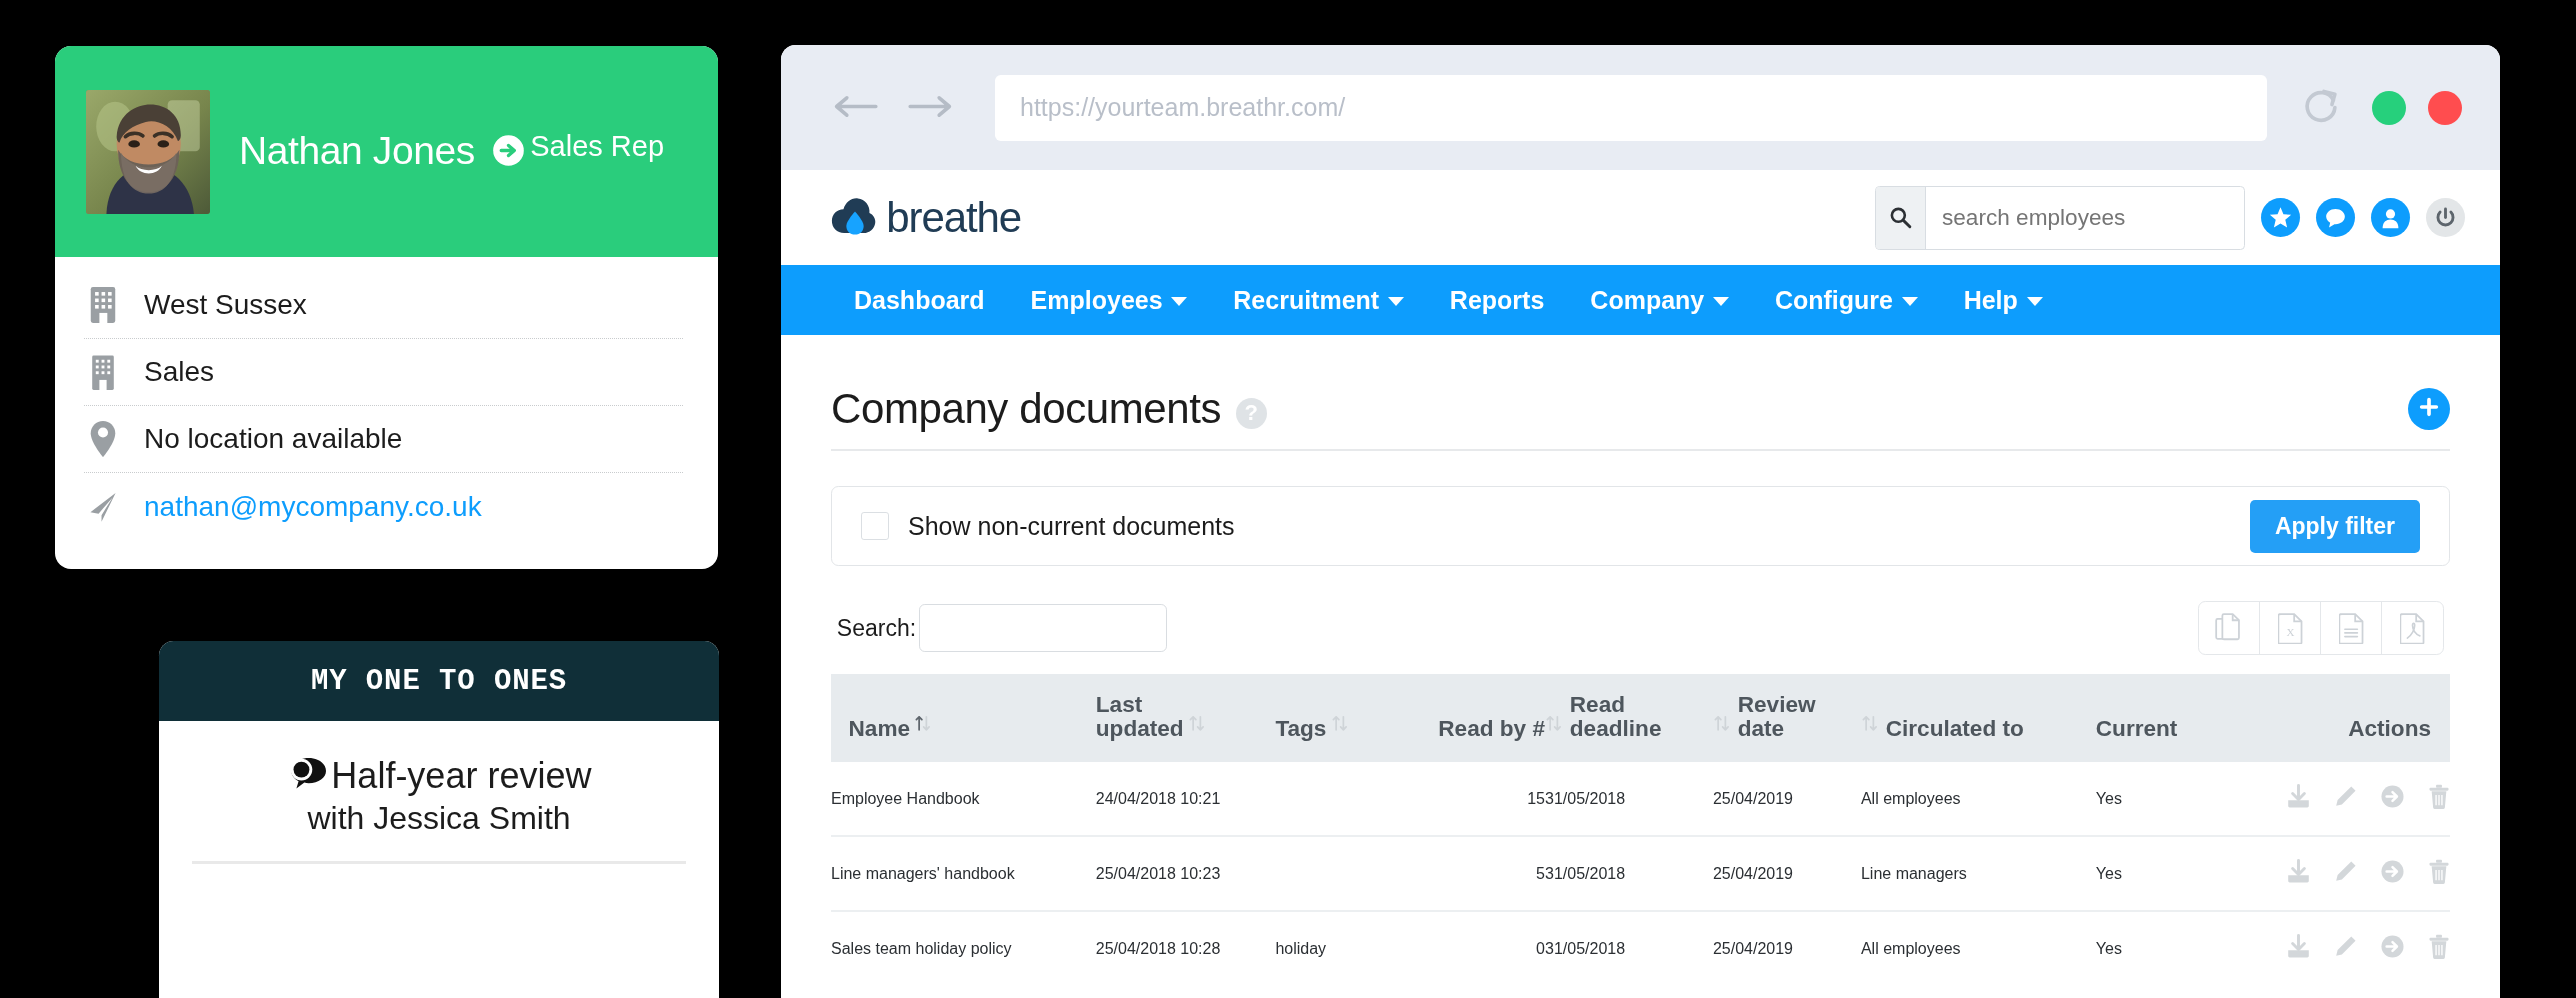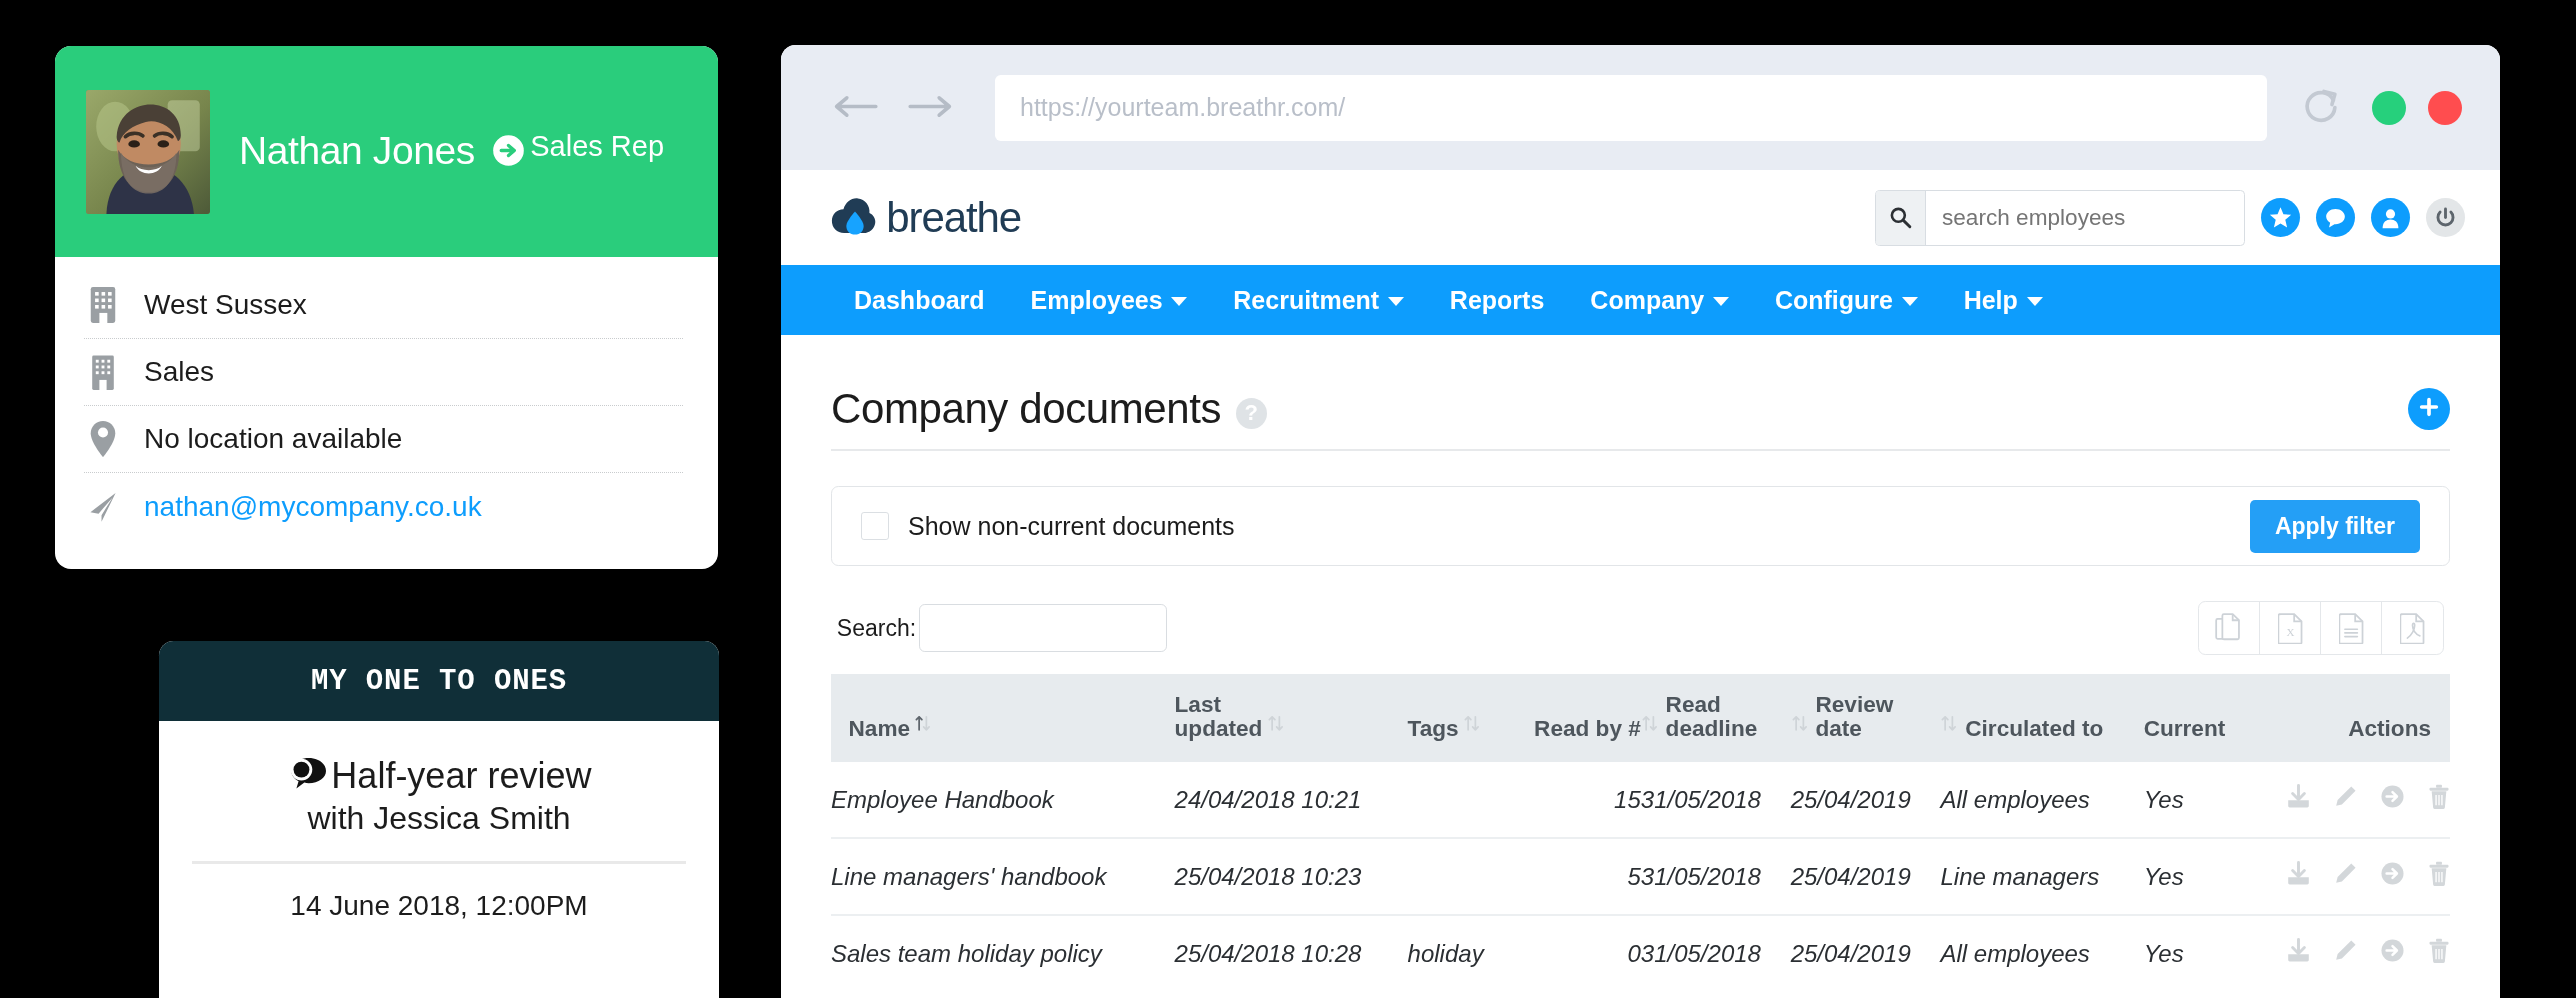--- a/index.html
+++ b/index.html
@@ -90,21 +90,21 @@
   .dot.red { background: #ff4d4f; }
 
   .app-header {
     height: 95px; background: #fff; display: flex; align-items: center;
     padding: 0 35px 0 50px;
   }
   .logo-wrap { display: flex; align-items: center; gap: 7.3px; }
   .logo-text { font-size: 42px; color: #203c55; letter-spacing: -1.1px; font-weight: 400; }
   .header-right { margin-left: auto; display: flex; align-items: center; gap: 16px; }
   .search-box {
-    width: 370px; height: 56px; border: 1.5px solid #d8dde2; border-radius: 4.4px;
+    width: 370px; height: 64px; border: 1.5px solid #d8dde2; border-radius: 4.4px;
     display: flex; align-items: center; overflow: hidden; background: #fff;
   }
   .search-btn {
     width: 50px; height: 100%; background: #eef1f3; border-right: 1.5px solid #d8dde2;
     display: flex; align-items: center; justify-content: center; flex: 0 0 50px;
   }
   .search-inp {
     flex: 1; height: 100%; border: 0; outline: 0; padding: 0 16px;
     font-size: 22.6px; color: #9aa2ab; font-family: "Liberation Sans", sans-serif;
     background: transparent;
@@ -190,22 +190,22 @@
   .th-inner { display: flex; align-items: flex-end; gap: 0; }
   .th-label { line-height: 1.08; }
   .sorter {
     display: inline-flex; flex-direction: row; align-items: center;
     margin-left: 4.4px; margin-right: 7.3px; position: relative; top: -1.5px;
   }
   table.docs th.first { padding-left: 17.5px; }
   table.docs th.num { text-align: center; }
   table.docs th.last { text-align: right; padding-right: 19px; }
   table.docs tbody td {
-    padding: 22px 0; font-size: 24px; color: #2b2f33;
-    border-bottom: 2.2px solid #eceff1; white-space: nowrap; font-style: italic;
+    padding: 22px 0; font-size: 16px; color: #2b2f33;
+    border-bottom: 2.2px solid #eceff1; white-space: nowrap;
   }
   table.docs tbody tr:last-child td { border-bottom: none; }
   td.first { padding-left: 17.5px; }
   td.num { text-align: right; padding-right: 5.8px; }
   td.acts { text-align: right; padding-right: 13px; }
   .act-group { display: flex; justify-content: flex-end; align-items: center; gap: 23px; }
 </style>
 </head>
 <body>
 
@@ -325,21 +325,20 @@
           <svg width="39" height="35" viewBox="0 0 54 48">
             <path d="M30 4 C16 4 6 12 6 22 C6 28 10 33 16 36 L13 46 L24 38 C26 38.5 28 39 30 39 C44 39 54 31 54 22 C54 12 44 4 30 4Z" fill="#111"></path>
             <circle cx="20" cy="20" r="15" fill="#fff"></circle>
             <circle cx="20" cy="20" r="11" fill="#111"></circle>
           </svg>
         </span>
         <span>Half-year review</span>
       </div>
       <div class="oto-line2">with Jessica Smith</div>
       <div class="oto-rule"></div>
-      <div class="oto-date">14 June 2018, 12:00PM</div>
     </div>
   </div>
 
   <div class="browser">
 
     <div class="chrome">
       <div class="nav-arrows">
         <span>
           <svg width="47" height="29" viewBox="0 0 64 40">
             <path d="M60 20H6M20 8L6 20l14 12" stroke="#b5bcc6" stroke-width="5" fill="none" stroke-linecap="round" stroke-linejoin="round"></path>

